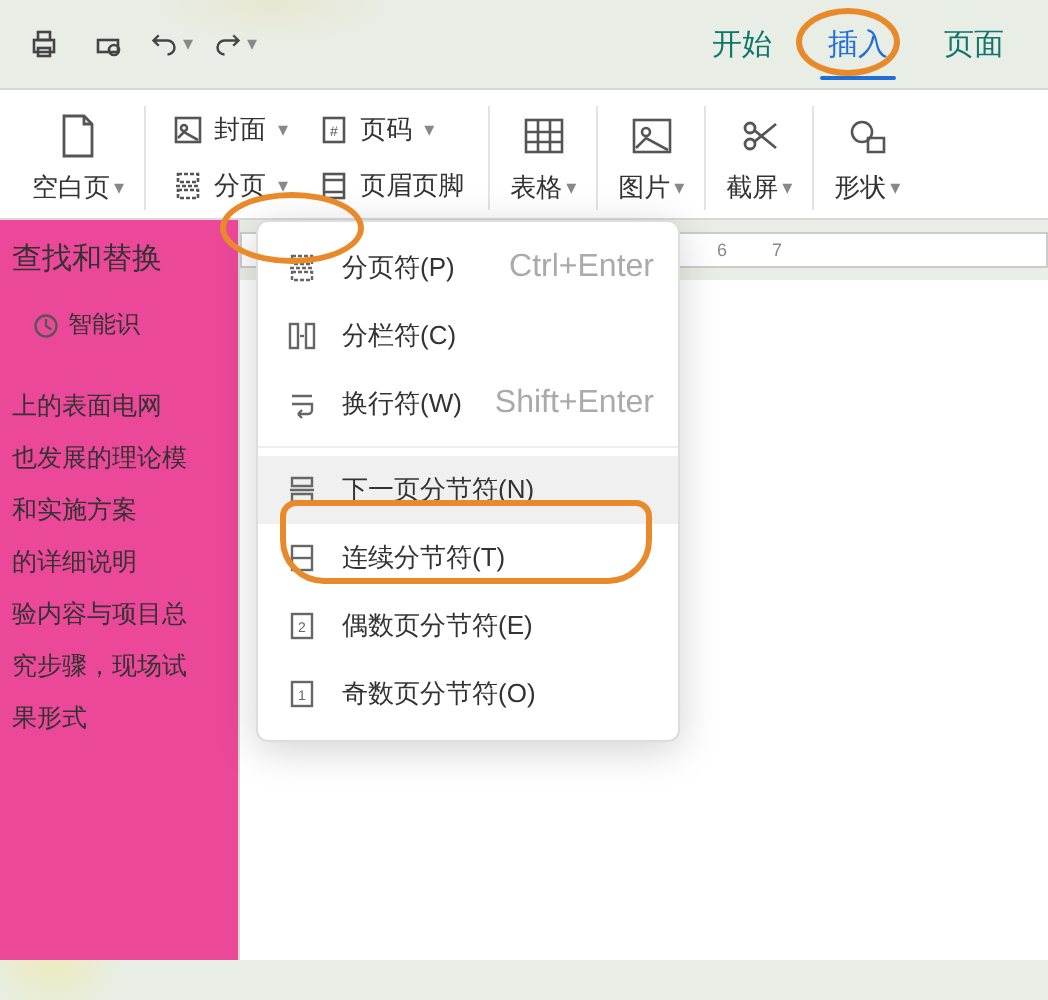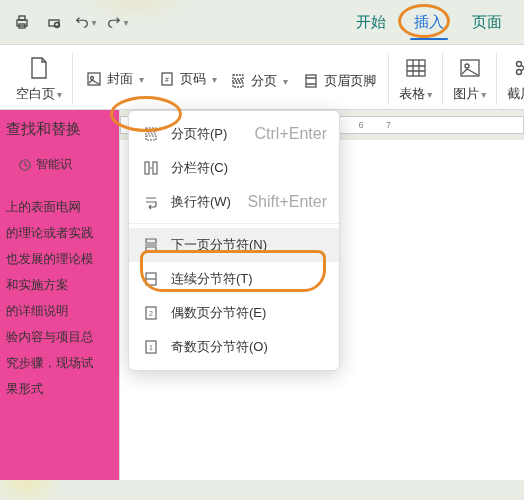--- a/index.html
+++ b/index.html
@@ -9,35 +9,35 @@
   .titlebar .left { display: flex; align-items: center; gap: 4px; }
   .titlebar .icon-btn { width: 28px; height: 28px; display: flex; align-items: center; justify-content: center; border-radius: 4px; cursor: pointer; color: #444; }
   .titlebar .dd { display: flex; align-items: center; }
   .titlebar .tabs { margin-left: auto; display: flex; align-items: stretch; height: 44px; }
   .titlebar .tab { padding: 0 14px; display: flex; align-items: center; font-size: 15px; color: #0f766e; cursor: pointer; }
   .titlebar .tab.active { color: #1f6fd6; font-weight: 500; position: relative; }
   .titlebar .tab.active::after { content:""; position:absolute; bottom:4px; left:10px; right:10px; height:2px; background:#1f6fd6; border-radius:2px; }
   .annot-circle-insert { position:absolute; top:4px; left:398px; width:52px; height:34px; border:3px solid #e88a2a; border-radius:50%; pointer-events:none; z-index:50; }
   
   .ribbon { background:#fff; border-top:1px solid #d8d8d8; border-bottom:1px solid #d8d8d8; padding:8px 6px 4px; display:flex; }
-  .grp { display:flex; flex-direction:row; align-items:stretch; border-right:1px solid #e3e3e3; padding:0 6px; }
+  .grp { display:flex; flex-direction:column; align-items:stretch; border-right:1px solid #e3e3e3; padding:0 6px; }
   .grp:last-child { border-right:none; }
   .row { display:flex; align-items:center; gap:2px; }
   .row + .row { margin-top:4px; }
   .rbtn { display:flex; align-items:center; gap:4px; padding:3px 6px; border-radius:4px; font-size:13px; color:#333; cursor:pointer; white-space:nowrap; }
   .rbtn .ic { width:18px; height:18px; display:flex; align-items:center; justify-content:center; color:#555; }
   .big { flex-direction:column; text-align:center; font-size:13px; padding:2px 4px; gap:4px; }
   .big .ic { width:26px; height:26px; }
   .chev { font-size:10px; color:#888; margin-left:2px; }
   .annot-circle-page { position:absolute; top:96px; left:110px; width:72px; height:36px; border:3px solid #e88a2a; border-radius:50%; pointer-events:none; z-index:50; }
   
   .workarea { position:relative; height:calc(500px - 44px - 86px); display:flex; }
   .left-pane { width:120px; background:#ec4899; border-right:1px solid #d8d8d8; padding:10px 6px; font-size:13px; color:#333; overflow:hidden; }
   .left-pane h3 { font-size:15px; font-weight:500; margin-bottom:10px; }
-  .smart { display:flex; align-items:center; gap:4px; border:4px solid #ec4899; border-radius:14px; padding:3px 8px; font-size:12px; margin-bottom:14px; }
+  .smart { display:flex; align-items:center; gap:4px; border:2px solid #ec4899; border-radius:14px; padding:3px 8px; font-size:12px; margin-bottom:14px; }
   .doc-lines div { font-size:12.5px; line-height:26px; white-space:nowrap; overflow:hidden; }
   
   .dropdown { position:absolute; top:0; left:128px; width:212px; background:#fff; box-shadow:0 4px 20px rgba(0,0,0,.18); border:1px solid #ddd; border-radius:6px; padding:6px 0; z-index:40; }
   .menu-item { display:flex; align-items:center; padding:8px 12px; font-size:13px; color:#333; cursor:pointer; gap:10px; }
   .menu-item .mic { width:20px; height:18px; display:flex; align-items:center; justify-content:center; color:#666; }
   .menu-item .lbl { flex:1; }
   .menu-item .shortcut { font-size:16px; color:#aaa; }
   .menu-item.hover { background:#f0f0f0; }
   .menu-sep { height:1px; background:#eee; margin:4px 0; }
   .annot-next { position:absolute; top:250px; left:140px; width:186px; height:42px; border:3px solid #e88a2a; border-bottom-left-radius:22px; border-bottom-right-radius:22px; border-top-left-radius:8px; border-top-right-radius:8px; pointer-events:none; z-index:50; }
@@ -221,21 +221,20 @@
     <h3>查找和替换</h3>
     <div class="smart">
         <svg width="14" height="14" viewBox="0 0 16 16" fill="none" stroke="#555" stroke-width="1.3">
           <circle cx="8" cy="8" r="6"></circle>
           <path d="M8 4v4l3 2"></path>
         </svg>
         <span>智能识</span>
       </div>
     <div class="doc-lines">
       <div>上的表面电网</div>
-      <div>的理论或者实践</div>
       <div>也发展的理论模</div>
       <div>和实施方案</div>
       <div>的详细说明</div>
       <div>验内容与项目总</div>
       <div>究步骤，现场试</div>
       <div>果形式</div>
     </div>
   </div>
 
   <div class="doc-area">

